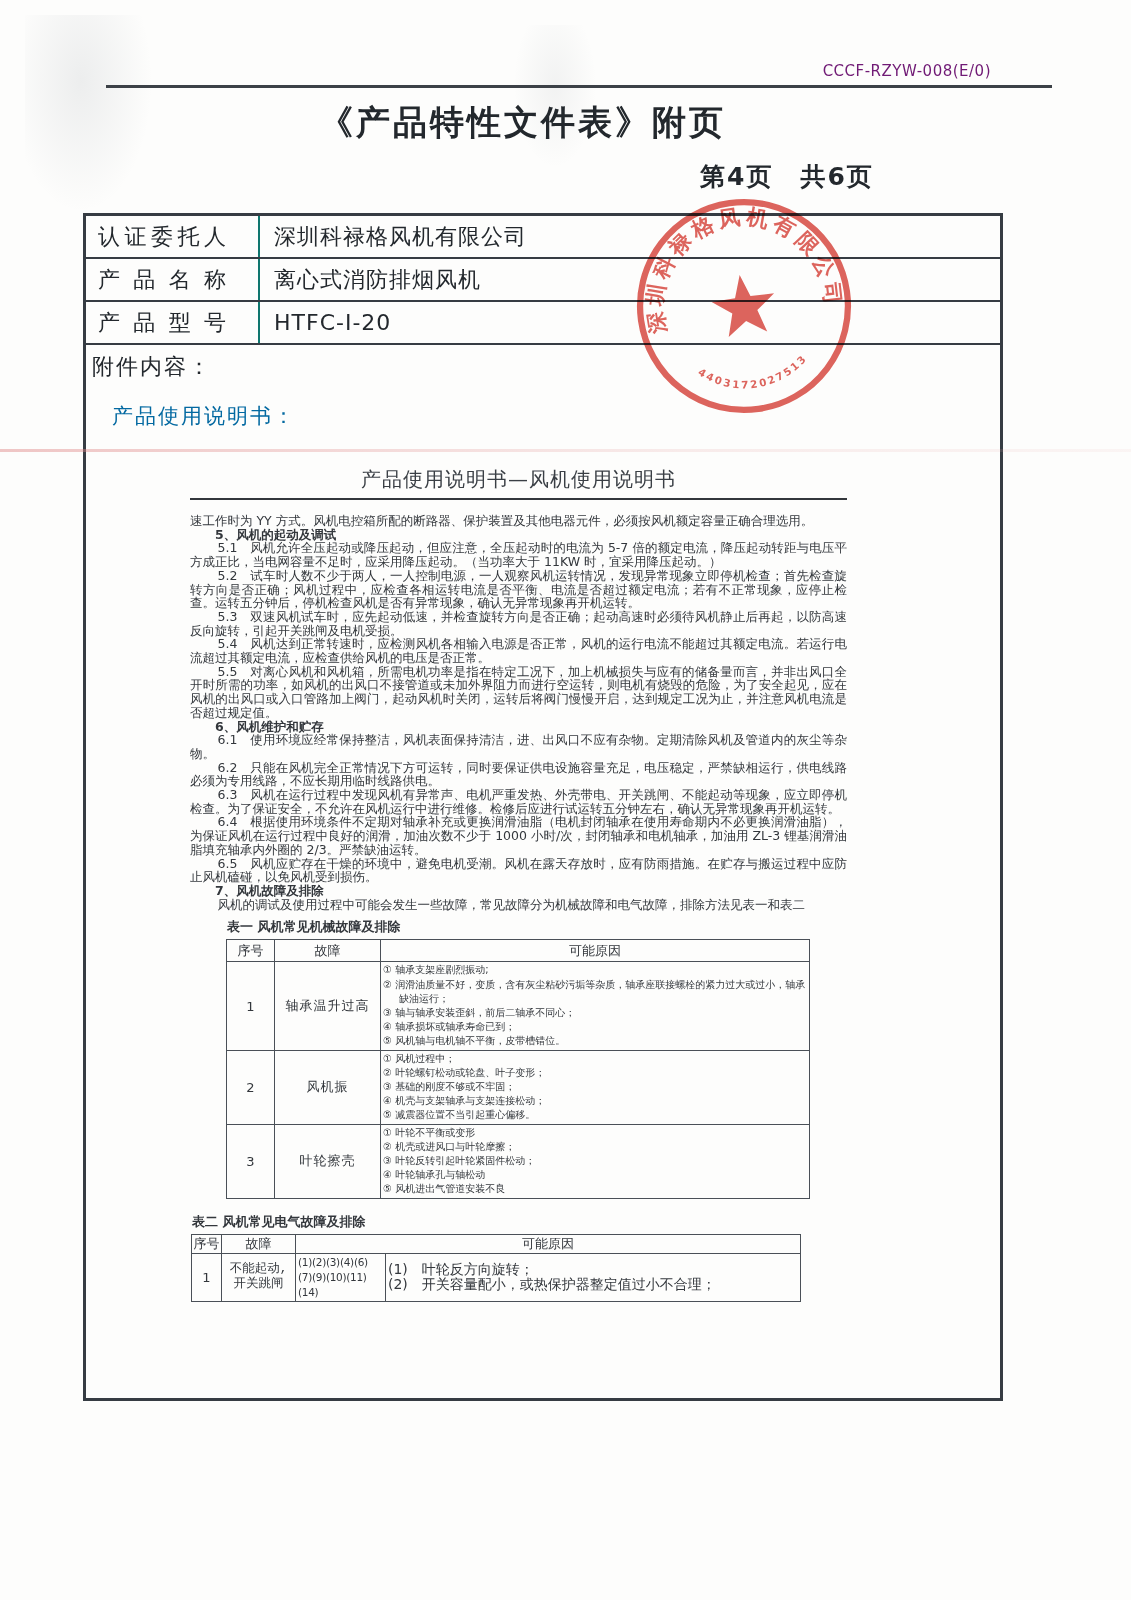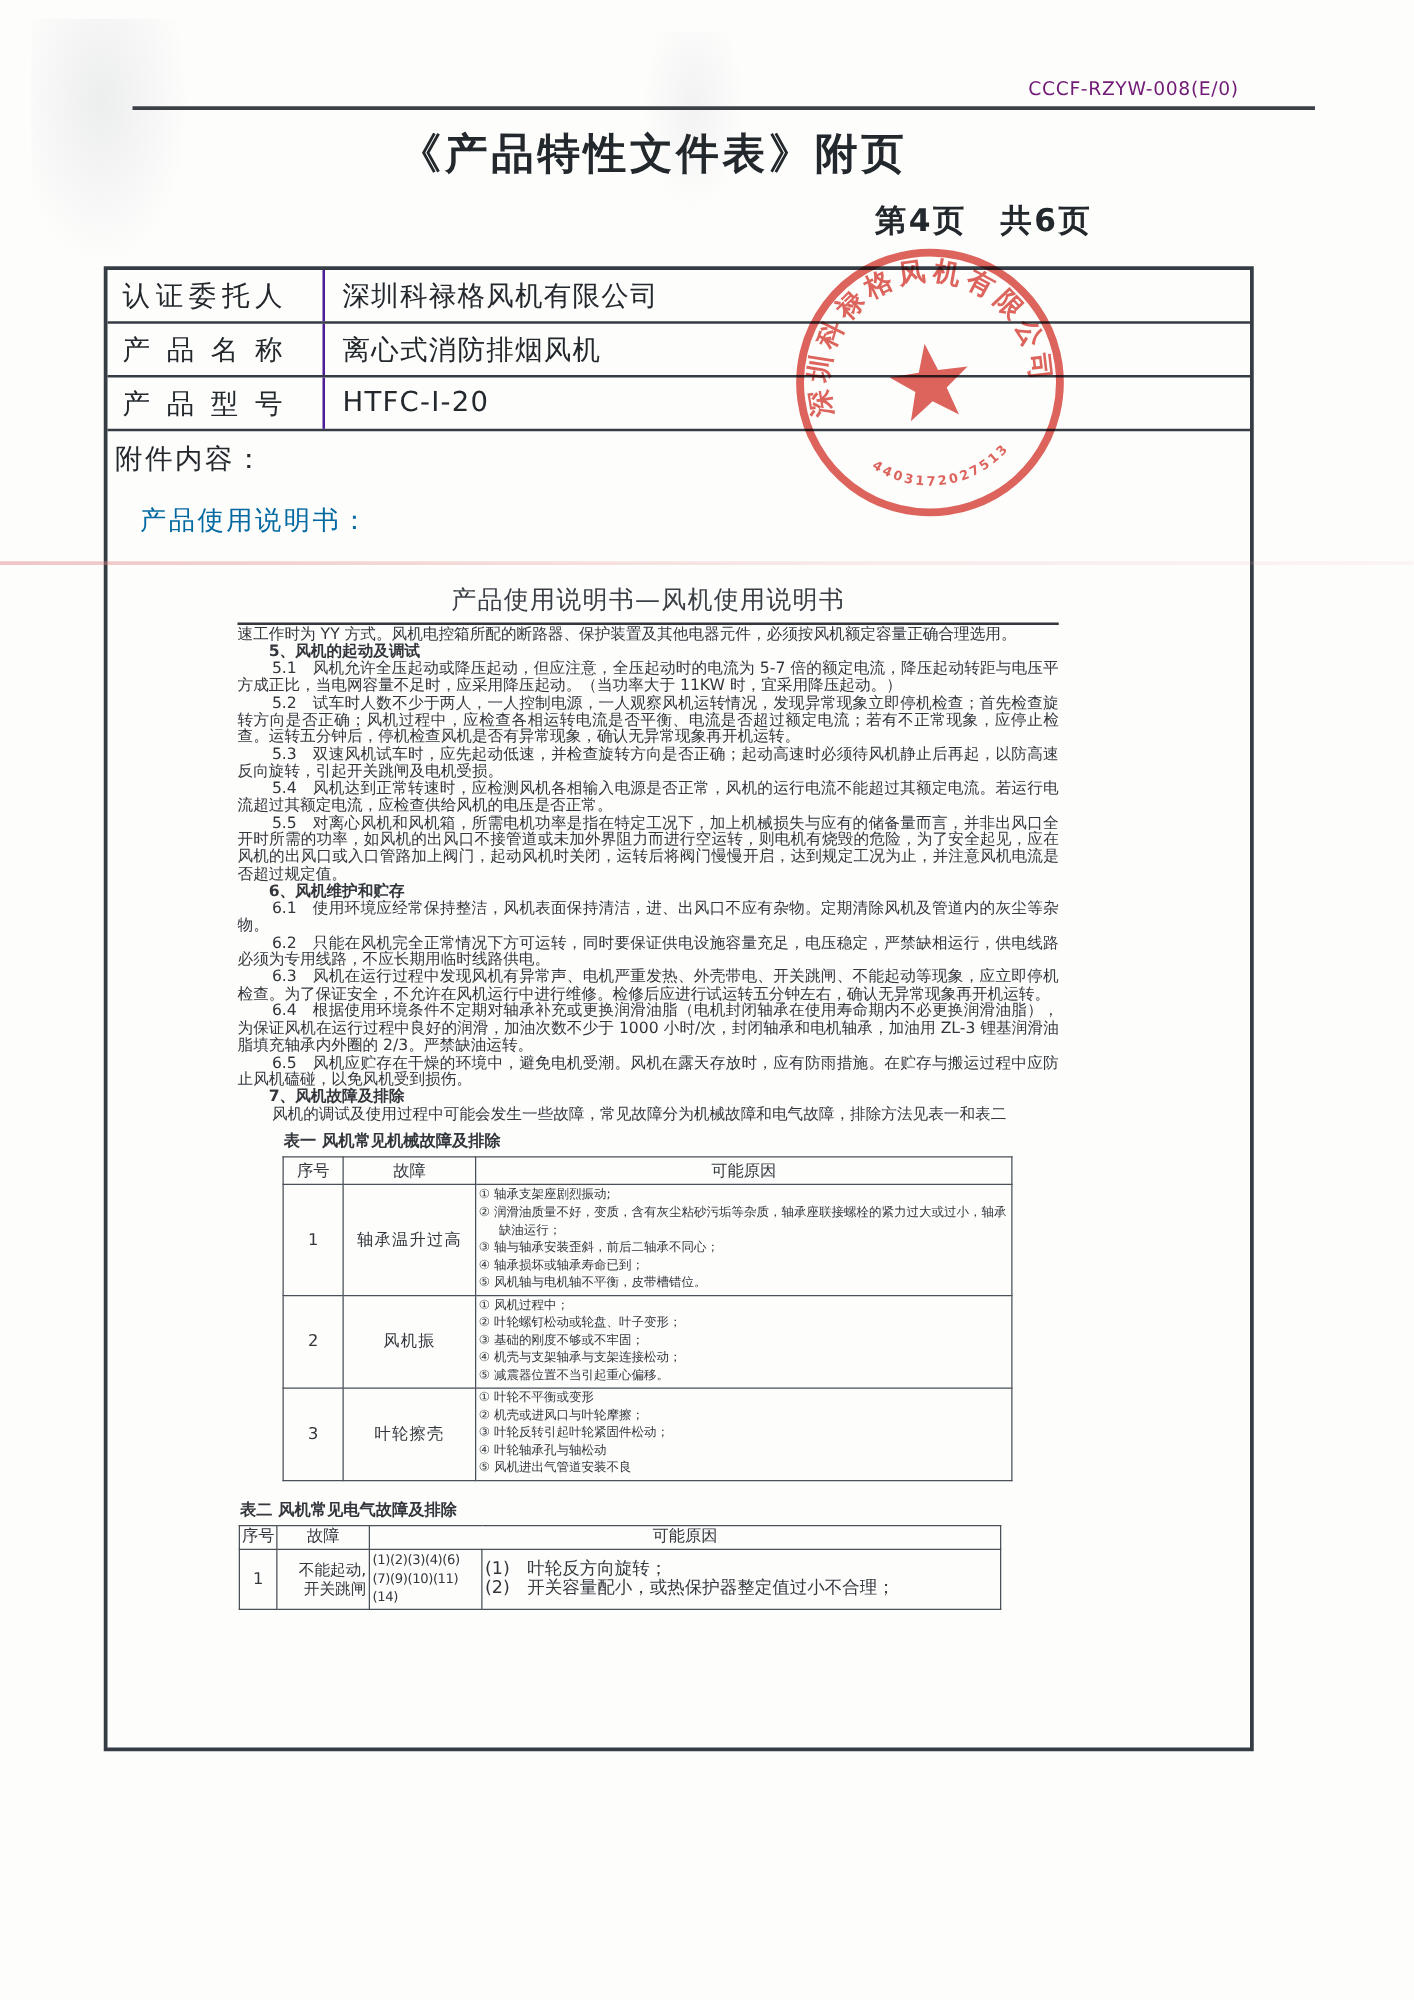--- a/index.html
+++ b/index.html
@@ -23,55 +23,55 @@
   .header-rule{position:absolute;left:106px;top:85px;width:946px;height:3px;background:#3c4147;}
   .main-title{position:absolute;left:0;top:100px;width:1045px;text-align:center;
     font-size:34px;font-weight:bold;letter-spacing:3px;color:#23282d;}
   .page-info{position:absolute;left:700px;top:160px;font-size:25px;font-weight:bold;color:#23282d;letter-spacing:2px;}
 
   
   .outer-box{position:absolute;left:83px;top:213px;width:914px;height:1182px;
     border:3px solid #363c43;background:transparent;}
   .info-rows{position:absolute;left:0;top:0;width:100%;}
   .info-row{display:flex;align-items:center;height:41px;border-bottom:2px solid #363c43;}
-  .info-label{width:160px;padding-left:12px;border-right:2px solid #4c1d95;align-self:stretch;
+  .info-label{width:160px;padding-left:12px;border-right:2px solid #0f766e;align-self:stretch;
     display:flex;align-items:center;font-size:22px;color:#23282d;}
   .info-label span{display:inline-block;width:128px;text-align:justify;text-align-last:justify;}
   .info-value{padding-left:14px;font-size:22px;color:#23282d;letter-spacing:1px;}
   .attachment-label{position:absolute;left:6px;top:136px;font-size:22px;color:#23282d;letter-spacing:2px;}
   .attachment-item{position:absolute;left:26px;top:186px;font-size:21px;color:#0369a1;letter-spacing:2px;}
 
   
   .stamp{position:absolute;left:632px;top:194px;width:224px;height:224px;
     color:#d94a41;opacity:.85;mix-blend-mode:multiply;transform:rotate(-8deg);}
   .stamp text{fill:currentColor;font-family:"DejaVu Sans",sans-serif;font-weight:bold;}
 
   
   .manual{position:absolute;left:190px;top:466px;width:657px;color:#33373c;}
   .manual-title{text-align:center;font-size:20px;font-weight:normal;letter-spacing:1px;color:#3a3f45;}
   .manual-hr{height:2px;background:#33373c;margin-top:5px;}
-  .manual-body{margin-top:0;font-size:12.5px;line-height:13.7px;text-align:justify;}
+  .manual-body{margin-top:14px;font-size:12.5px;line-height:13.7px;text-align:justify;}
   .para{margin:0;}
   .para.indent{text-indent:2.2em;}
   .para.heading{text-indent:2em;font-weight:bold;}
   .table-caption{font-size:13px;font-weight:600;margin:7px 0 3px 37px;}
   .table-caption.t2{margin:14px 0 3px 2px;}
 
   table.fault-table{border-collapse:collapse;table-layout:fixed;}
   table.fault-table th,table.fault-table td{border:1.5px solid #4a5057;padding:1px 2px;vertical-align:middle;}
   table.t1{margin-left:36px;width:584px;}
   table.t1 th{font-size:13px;font-weight:500;height:19px;}
   td.c-no{text-align:center;font-size:13px;}
   td.c-fault{text-align:center;font-size:13px;letter-spacing:1px;}
   td.c-causes{padding:2px 4px 2px 6px;font-size:10px;line-height:14.2px;vertical-align:top;}
   .cause{padding-left:1.6em;text-indent:-1.6em;}
 
   table.t2{width:610px;margin-left:1px;}
   table.t2 th{font-size:13px;font-weight:500;line-height:14px;padding:2px 1px;}
-  td.c-fault2{text-align:right;font-size:12.5px;line-height:15px;}
+  td.c-fault2{text-align:center;font-size:12.5px;line-height:15px;font-family:Liberation Mono, monospace;}
   td.c-codes{font-size:10.5px;line-height:15px;letter-spacing:-.3px;padding-left:3px;}
   td.c-causes2{font-size:14px;line-height:15px;padding-left:6px;}
 </style>
 </head>
 <body>
 
 <div class="smudge s1"></div>
 <div class="smudge s2"></div>
 
 <div class="doc-code">CCCF-RZYW-008(E/0)</div>

